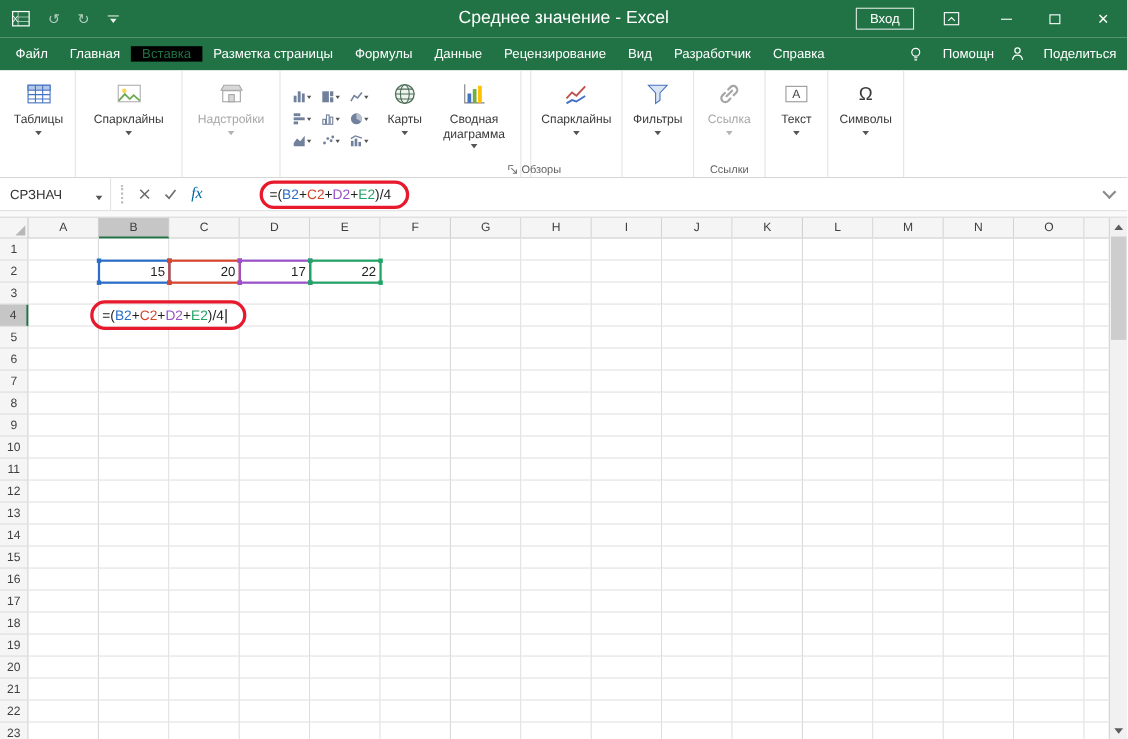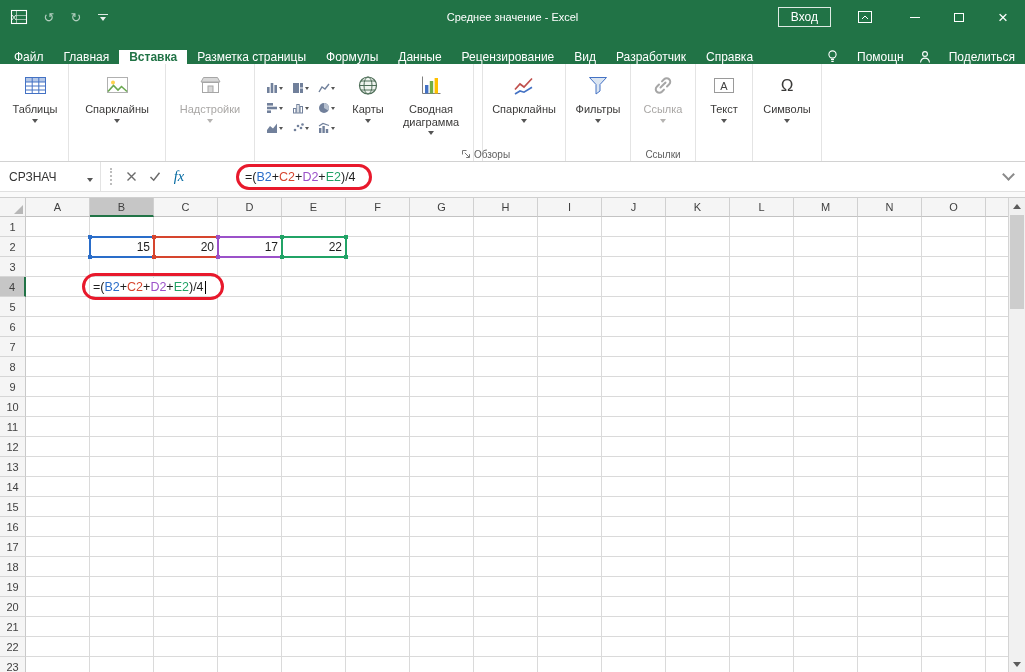--- a/index.html
+++ b/index.html
@@ -7,33 +7,33 @@
 body{font-family:"Liberation Sans",sans-serif;background:#fff;display:flex;flex-direction:column;font-size:12px;color:#1f1f1f}
 svg{display:block}
 
 
 .titlebar{height:34px;background:var(--green,#217346);color:#fff;display:flex;align-items:center;position:relative;flex:none}
 .tb-left{display:flex;align-items:center;gap:13px;padding-left:9px}
 .qat-btn{display:flex;align-items:center;justify-content:center;min-width:14px;cursor:default}
 .qat-btn .arr{font-size:13px;color:rgba(255,255,255,.65);line-height:1}
 .qat-line{width:10px;height:1px;background:rgba(255,255,255,.85);margin-bottom:2px}
 .qat-stack{display:flex;flex-direction:column;align-items:center}
-.tb-title{position:absolute;left:50%;top:50%;transform:translate(-50%,-50%);font-size:11px;white-space:nowrap}
+.tb-title{position:absolute;left:50%;top:50%;transform:translate(-50%,-50%);font-size:16px;white-space:nowrap}
 .tb-right{margin-left:auto;display:flex;align-items:center;height:100%}
 .login-btn{border:1px solid rgba(255,255,255,.85);padding:2px 12px;font-size:12px;margin-right:26px;cursor:default}
 .tb-icon{margin-right:20px}
 .winbtn{width:44px;height:100%;display:flex;align-items:center;justify-content:center}
 .minline{width:10px;height:1px;background:#fff}
 .maxbox{width:10px;height:9px;border:1px solid #fff}
 .winbtn .x{font-size:17px;line-height:1;color:#fff}
 
 
-.tabrow{height:30px;background:var(--green,#217346);display:flex;align-items:flex-end;color:#fff;flex:none;padding-left:4px}
+.tabrow{height:30px;background:var(--green,#217346);display:flex;align-items:center;color:#fff;flex:none;padding-left:4px}
 .tab{padding:0 10px;display:flex;align-items:center;font-size:12px;white-space:nowrap;cursor:default}
-.tab.active{background:#ffffff;color:var(--green,#217346);font-weight:700}
+.tab.active{background:#000000;color:var(--green,#217346);font-weight:400}
 .tabrow-right{margin-left:auto;display:flex;align-items:center;gap:14px;padding-right:10px}
 .assist,.share{display:flex;align-items:center;gap:17px;font-size:12px;white-space:nowrap}
 
 
 .ribbon{height:98px;background:#fff;border-bottom:1px solid #d2d2d2;display:flex;align-items:stretch;padding-left:2px;flex:none}
 .rgroup{position:relative;display:flex;align-items:flex-start;padding:3px 4px 16px;border-right:1px solid #e4e4e4}
 .rgroup-label{position:absolute;bottom:1px;left:0;right:0;text-align:center;font-size:10px;color:#5f5f5f;white-space:nowrap}
 .launcher{position:absolute;right:2px;bottom:2px}
 .rbtn{display:flex;flex-direction:column;align-items:center;padding:2px 3px;font-size:11px;color:#3b3a39;text-align:center;line-height:1.15;cursor:default}
 .rbtn .ricon{height:32px;display:flex;align-items:center;justify-content:center;margin-bottom:2px}

